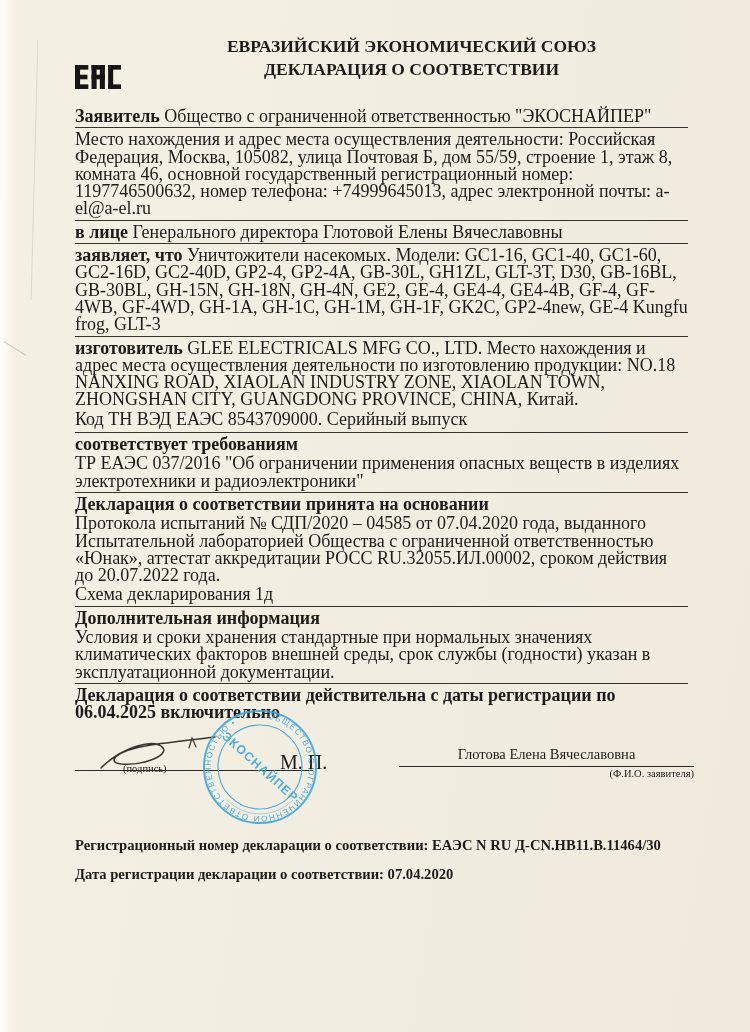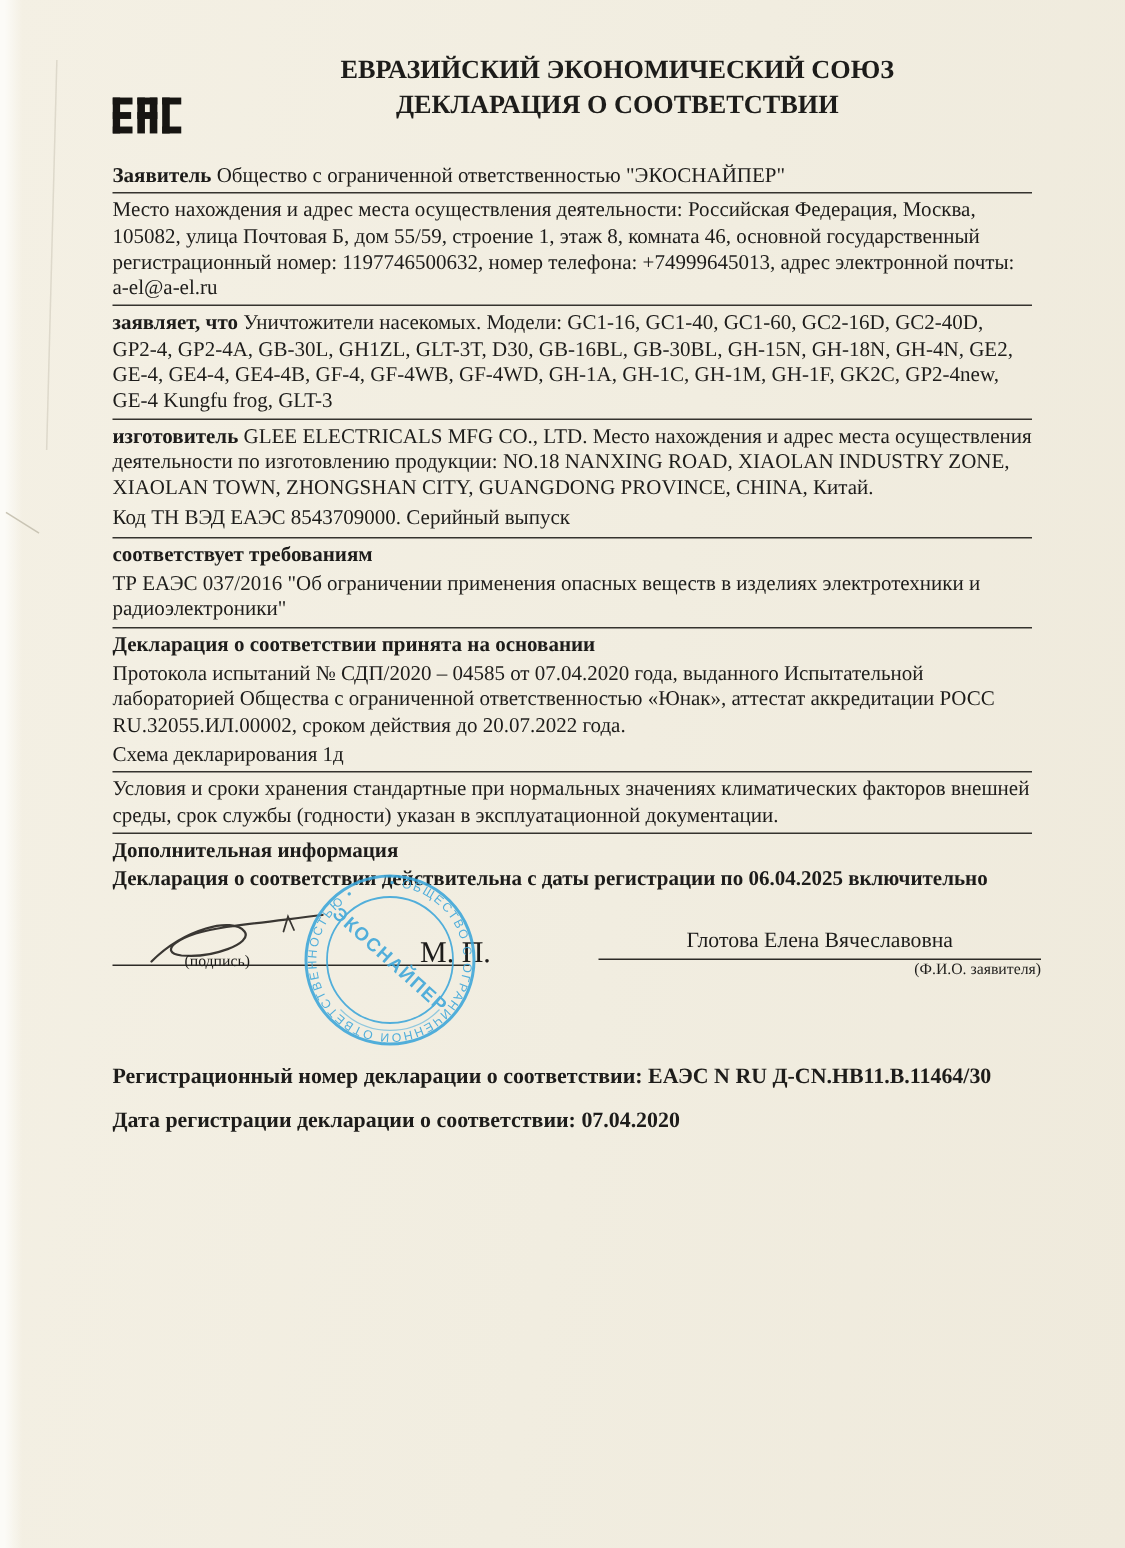--- a/index.html
+++ b/index.html
@@ -16,21 +16,21 @@
   }
   .scan-edge{position:absolute;left:0;top:0;width:15px;height:100%;
     background:linear-gradient(90deg,#fcfbf7 20%,rgba(244,240,228,0));pointer-events:none;}
   .fold-line{position:absolute;left:2px;top:348px;width:26px;height:1px;background:#c9c4b4;transform:rotate(32deg);}
   .edge-line{position:absolute;left:34px;top:40px;width:1px;height:260px;background:rgba(180,174,158,.35);transform:rotate(1.5deg);}
 
   .header{display:flex;align-items:flex-start;min-height:70px;margin-bottom:2px;}
   .eac{width:60px;padding-top:18px;flex:0 0 60px;}
   .titles{flex:1;text-align:center;font-weight:bold;font-size:17.5px;line-height:23px;padding-top:1px;}
 
-  .row{margin:0 0 2px 0;font-size:14px;line-height:17.3px;}
+  .row{margin:0 0 2px 0;font-size:18px;line-height:17.3px;}
   .line{border-bottom:1px solid #35332e;padding-bottom:2px;margin-bottom:3px;}
   .bold{font-weight:bold;}
   b{font-weight:bold;}
 
   .sig-block{position:relative;height:104px;margin-top:4px;}
   .sig-line-left{position:absolute;left:0;top:44px;width:238px;border-bottom:1.4px solid #2c2a26;}
   .sig-caption-left{position:absolute;left:48px;top:37px;font-size:10.5px;}
   .mp{position:absolute;left:205px;top:25px;font-size:20px;}
   .fio-wrap{position:absolute;left:324px;top:20px;width:295px;text-align:center;font-size:14.5px;}
   .fio-line{border-bottom:1.4px solid #2c2a26;padding-bottom:3px;}
@@ -70,37 +70,38 @@
     <div class="titles">
       <div>ЕВРАЗИЙСКИЙ ЭКОНОМИЧЕСКИЙ СОЮЗ</div>
       <div>ДЕКЛАРАЦИЯ О СООТВЕТСТВИИ</div>
     </div>
   </div>
 
   <p class="row line"><b>Заявитель</b> <span>Общество с ограниченной ответственностью "ЭКОСНАЙПЕР"</span></p>
 
   <p class="row line"><span>Место нахождения и адрес места осуществления деятельности: Российская Федерация, Москва, 105082, улица Почтовая Б, дом 55/59, строение 1, этаж 8, комната 46, основной государственный регистрационный номер: 1197746500632, номер телефона: +74999645013, адрес электронной почты: a-el@a-el.ru</span></p>
 
+  <p class="row line"><b>в лице</b> <span>Генерального директора Глотовой Елены Вячеславовны</span></p>
 
   <p class="row line"><b>заявляет, что</b> <span>Уничтожители насекомых.  Модели: GC1-16, GC1-40, GC1-60, GC2-16D, GC2-40D, GP2-4, GP2-4A, GB-30L, GH1ZL, GLT-3T, D30, GB-16BL, GB-30BL, GH-15N, GH-18N, GH-4N, GE2, GE-4, GE4-4, GE4-4B, GF-4, GF-4WB, GF-4WD, GH-1A, GH-1C, GH-1M, GH-1F, GK2C, GP2-4new, GE-4 Kungfu frog, GLT-3</span></p>
 
   <div class="line">
     <p class="row"><b>изготовитель</b> <span>GLEE ELECTRICALS MFG CO., LTD. Место нахождения и адрес места осуществления деятельности по изготовлению продукции: NO.18 NANXING ROAD, XIAOLAN INDUSTRY ZONE, XIAOLAN TOWN, ZHONGSHAN CITY, GUANGDONG PROVINCE, CHINA, Китай.</span></p>
     <p class="row">Код ТН ВЭД ЕАЭС 8543709000. Серийный выпуск</p>
   </div>
 
   <p class="row bold">соответствует требованиям</p>
   <p class="row line">ТР ЕАЭС 037/2016 "Об ограничении применения опасных веществ в изделиях электротехники и радиоэлектроники"</p>
 
   <p class="row bold">Декларация о соответствии принята на основании</p>
   <p class="row">Протокола испытаний № СДП/2020 – 04585  от 07.04.2020 года, выданного Испытательной лабораторией Общества с ограниченной ответственностью «Юнак», аттестат аккредитации РОСС RU.32055.ИЛ.00002, сроком действия до 20.07.2022 года.</p>
   <p class="row line">Схема декларирования 1д</p>
 
+  <p class="row bold">Дополнительная информация</p>
   <p class="row line">Условия и сроки хранения стандартные при нормальных значениях климатических факторов внешней среды, срок службы (годности) указан в эксплуатационной документации.</p>
-  <p class="row bold">Дополнительная информация</p>
 
   <p class="row bold">Декларация о соответствии действительна с даты регистрации по 06.04.2025 включительно</p>
 
   <div class="sig-block">
     <svg class="signature-svg" width="150" height="42" viewBox="0 0 150 42">
       <path d="M8,34 C30,12 62,4 70,14 C76,22 48,32 28,30 C12,28 24,16 58,11 C80,8 98,6 122,3" fill="none" stroke="#3a3733" stroke-width="1.5" stroke-linecap="round"></path>
       <path d="M96,14 L99,4 L103,13" fill="none" stroke="#3a3733" stroke-width="1.2" stroke-linecap="round"></path>
     </svg>
 
     <div class="sig-line-left"></div>

